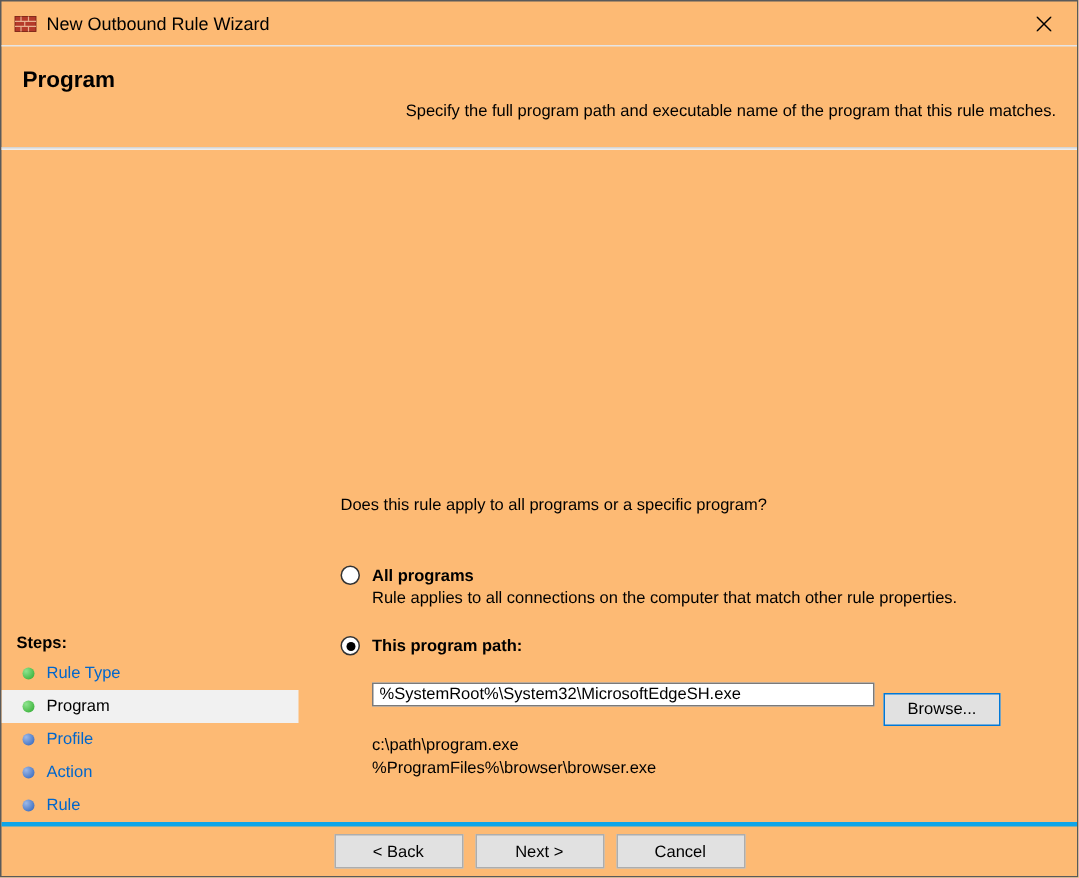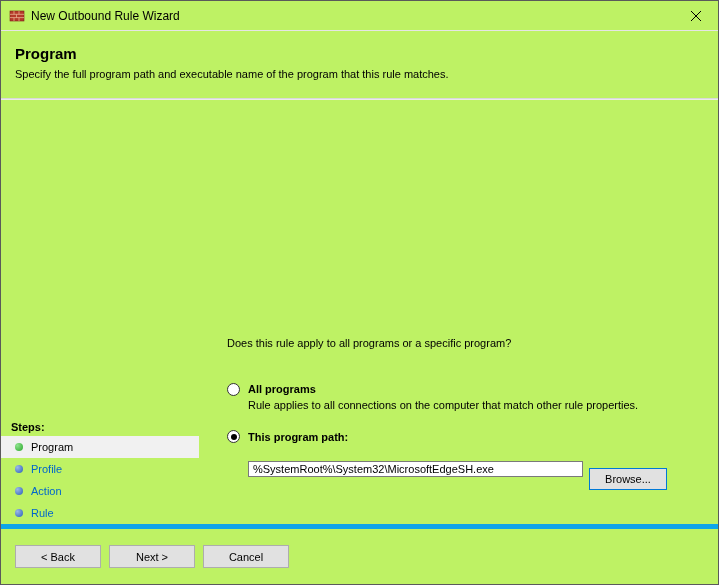--- a/index.html
+++ b/index.html
@@ -7,21 +7,21 @@
     margin: 0;
     font-family: "Segoe UI", Tahoma, sans-serif;
     font-size: 12px;
     background: #fff;
     color: #000;
   }
   .window {
     width: 719px;
     height: 585px;
     border: 1px solid #5a5a5a;
-    background: #bef264;
+    background: #fdba74;
     display: flex;
     flex-direction: column;
     position: relative;
   }
   .titlebar {
     height: 30px;
     display: flex;
     align-items: center;
     padding: 0 0 0 8px;
     border-bottom: 1px solid #e5e5e5;
@@ -52,20 +52,21 @@
     padding: 14px 14px 10px 14px;
   }
   .header h1 {
     margin: 0 0 6px 0;
     font-size: 15px;
     font-weight: bold;
   }
   .header .subtitle {
     font-size: 11px;
     color: #000;
+    text-align: right;
   }
   .hr {
     height: 2px;
     background: linear-gradient(#d0d0d0, #f4f4f4);
     margin-top: 8px;
   }
 
   .body {
     flex: 1;
     display: flex;
@@ -170,24 +171,24 @@
   .example-row {
     display: flex;
     margin-left: 21px;
     margin-top: 6px;
     font-size: 11px;
   }
   .example-label { width: 80px; }
   .example-text { white-space: pre; line-height: 1.35; }
 
   .footer {
-    border-top: 5px solid #0ea5e9;
-    padding: 16px 14px;
-    display: flex;
-    justify-content: flex-start;
+    border-top: 3px solid #0ea5e9;
+    padding: 5px 14px;
+    display: flex;
+    justify-content: center;
     gap: 8px;
   }
   .footer button {
     width: 86px;
     height: 23px;
     border: 1px solid #adadad;
     background: #e1e1e1;
     font-size: 11px;
     font-family: inherit;
     cursor: default;
@@ -225,20 +226,24 @@
     <h1>Program</h1>
     <div class="subtitle">Specify the full program path and executable name of the program that this rule matches.</div>
   </div>
   <div class="hr"></div>
 
   <div class="body">
 
     <div class="sidebar">
       <div class="sidebar-header">Steps:</div>
 
+      <div class="step">
+        <span class="step-bullet bullet-green"></span>
+        <span class="step-link">Rule Type</span>
+      </div>
       <div class="step selected">
         <span class="step-bullet bullet-green"></span>
         <span class="step-current">Program</span>
       </div>
       <div class="step">
         <span class="step-bullet bullet-blue"></span>
         <span class="step-pending">Profile</span>
       </div>
       <div class="step">
         <span class="step-bullet bullet-blue"></span>
@@ -264,20 +269,22 @@
       <div class="radio-group">
         <div class="radio-row">
           <span class="radio checked"></span>
           <span class="radio-label">This program path:</span>
         </div>
         <div class="path-row">
           <input class="path-input" type="text" value="%SystemRoot%\System32\MicrosoftEdgeSH.exe" style="">
           <button class="browse-btn">Browse...</button>
         </div>
         <div class="example-row">
+          <span class="example-text">c:\path\program.exe
+%ProgramFiles%\browser\browser.exe</span>
         </div>
       </div>
     </div>
 
   </div>
 
   <div class="footer">
     <button>&lt; Back</button>
     <button>Next &gt;</button>
     <button>Cancel</button>

